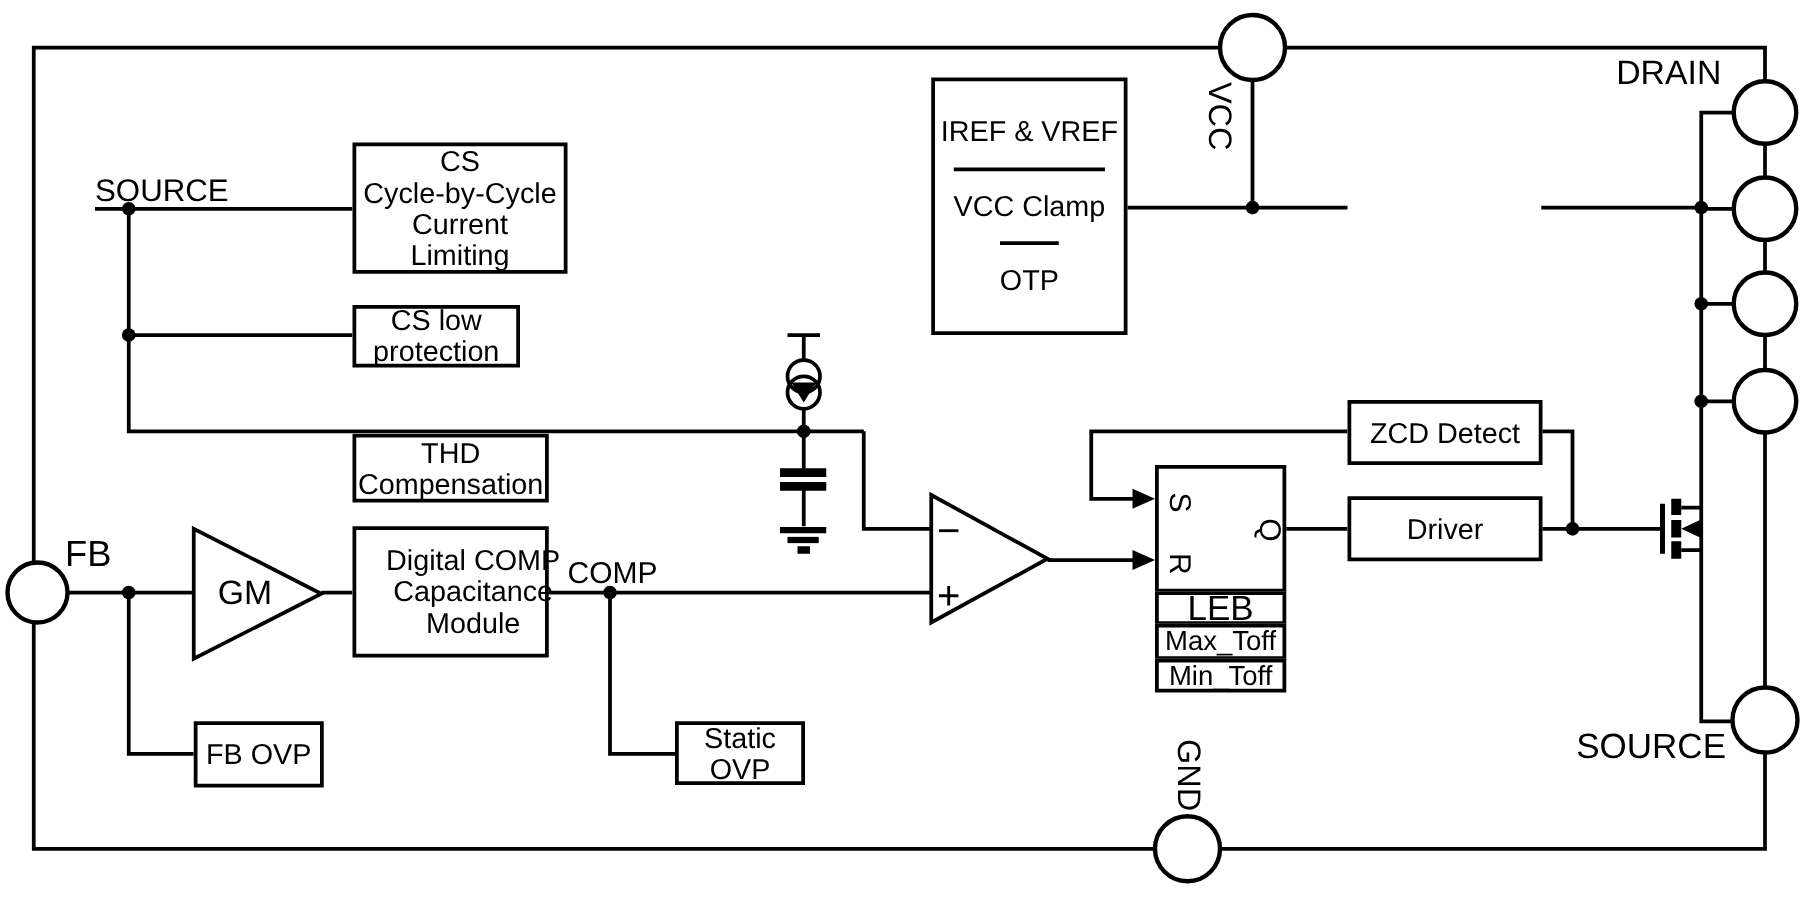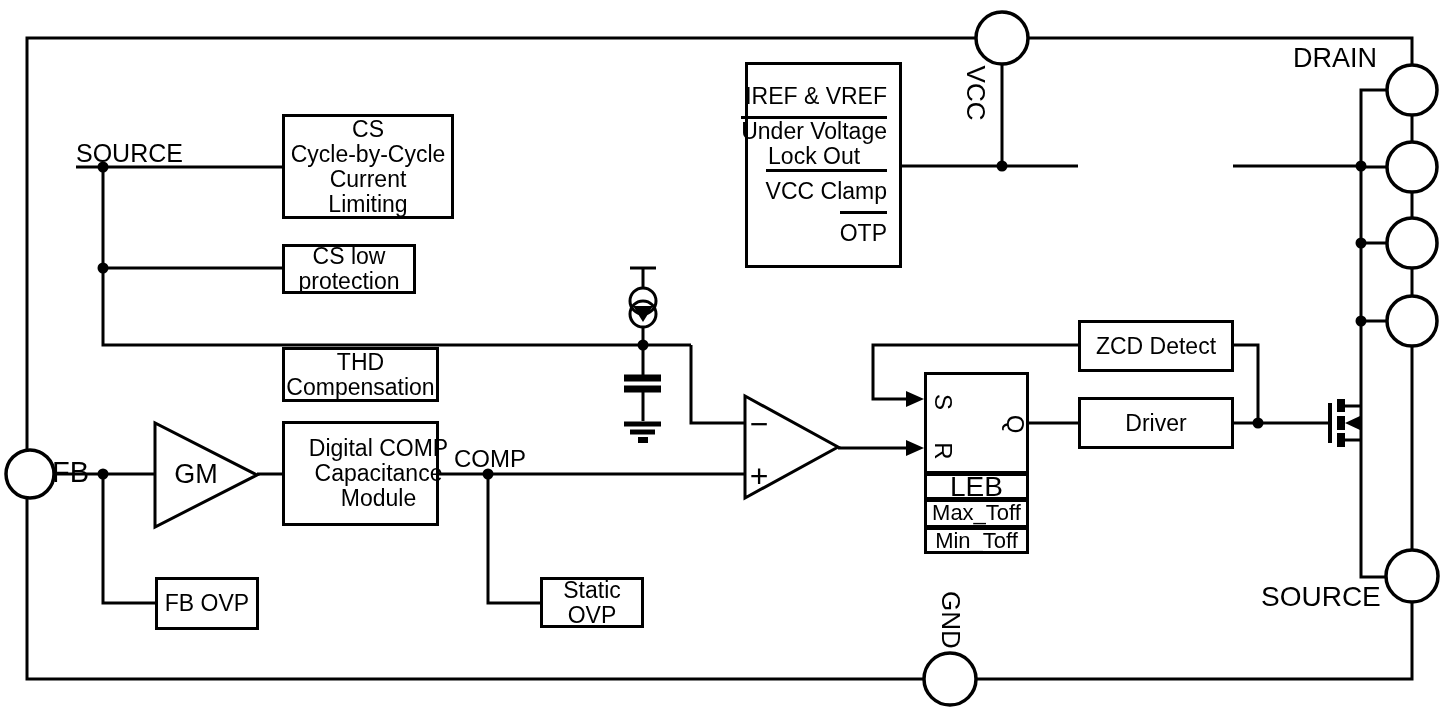--- a/index.html
+++ b/index.html
@@ -4,21 +4,21 @@
 <style>
   html,body{margin:0;padding:0;background:#ffffff;}
   #stage{position:relative;width:1440px;height:720px;background:#ffffff;
          font-family:"Liberation Sans",sans-serif;color:#000;overflow:hidden;}
   #wires{position:absolute;left:0;top:0;width:1440px;height:720px;}
   .box{position:absolute;box-sizing:border-box;border:3px solid #000;background:#fff;
        display:flex;flex-direction:column;align-items:center;justify-content:center;
        text-align:center;font-size:23px;line-height:25px;}
   .box .ln{display:block;white-space:nowrap;}
   .lbl{position:absolute;white-space:nowrap;font-size:25px;line-height:1;}
-  .stack{padding:12px;justify-content:stretch;align-items:flex-end;}
+  .stack{padding:12px;justify-content:stretch;align-items:center;}
   .srow{flex:1;display:flex;flex-direction:column;align-items:center;justify-content:center;}
   .srow + .srow{border-top:3px solid #000;}
   .sr-letter{position:absolute;font-size:24px;line-height:24px;width:28px;text-align:center;
              transform:rotate(90deg);}
   svg text{font-family:"Liberation Sans",sans-serif;fill:#000;}
 </style>
 </head>
 <body>
 
 <div id="stage">
@@ -117,24 +117,20 @@
   <div class="box" style="left:282px;top:319px;width:157px;height:55px;margin-top:28px;">
     <span class="ln">THD</span>
     <span class="ln">Compensation</span>
   </div>
 
   <div class="box stack" style="left:745px;top:62px;width:157px;height:206px;">
     <div class="srow">
       <span class="ln">IREF &amp; VREF</span>
     </div>
     <div class="srow">
-      <span class="ln">Under Voltage</span>
-      <span class="ln">Lock Out</span>
-    </div>
-    <div class="srow">
       <span class="ln">VCC Clamp</span>
     </div>
     <div class="srow">
       <span class="ln">OTP</span>
     </div>
   </div>
 
 
   <div class="box" style="left:1078px;top:320px;width:156px;height:52px;">
     <span class="ln">ZCD Detect</span>
@@ -171,19 +167,19 @@
 
   <div class="box" style="left:924px;top:499px;width:105px;height:29px;font-size:22px;justify-content:flex-end;">
     <span class="ln">Max_Toff</span>
   </div>
 
   <div class="box" style="left:924px;top:527px;width:105px;height:27px;font-size:22px;">
     <span class="ln">Min_Toff</span>
   </div>
 
   <div class="lbl" style="left:76px;top:141px;font-size:25px;">SOURCE</div>
-  <div class="lbl" style="left:52px;top:430px;font-size:29px;margin-top:28px;">FB</div>
+  <div class="lbl" style="left:52px;top:430px;font-size:29px;">FB</div>
   <div class="lbl" style="left:454px;top:447px;font-size:24px;">COMP</div>
   <div class="lbl" style="left:1293px;top:45px;font-size:27px;">DRAIN</div>
   <div class="lbl" style="left:1261px;top:583px;font-size:28px;">SOURCE</div>
   <div class="lbl" style="left:168px;top:461px;width:56px;text-align:center;font-size:27px;">GM</div>
 
 </div>
 
 </body></html>

